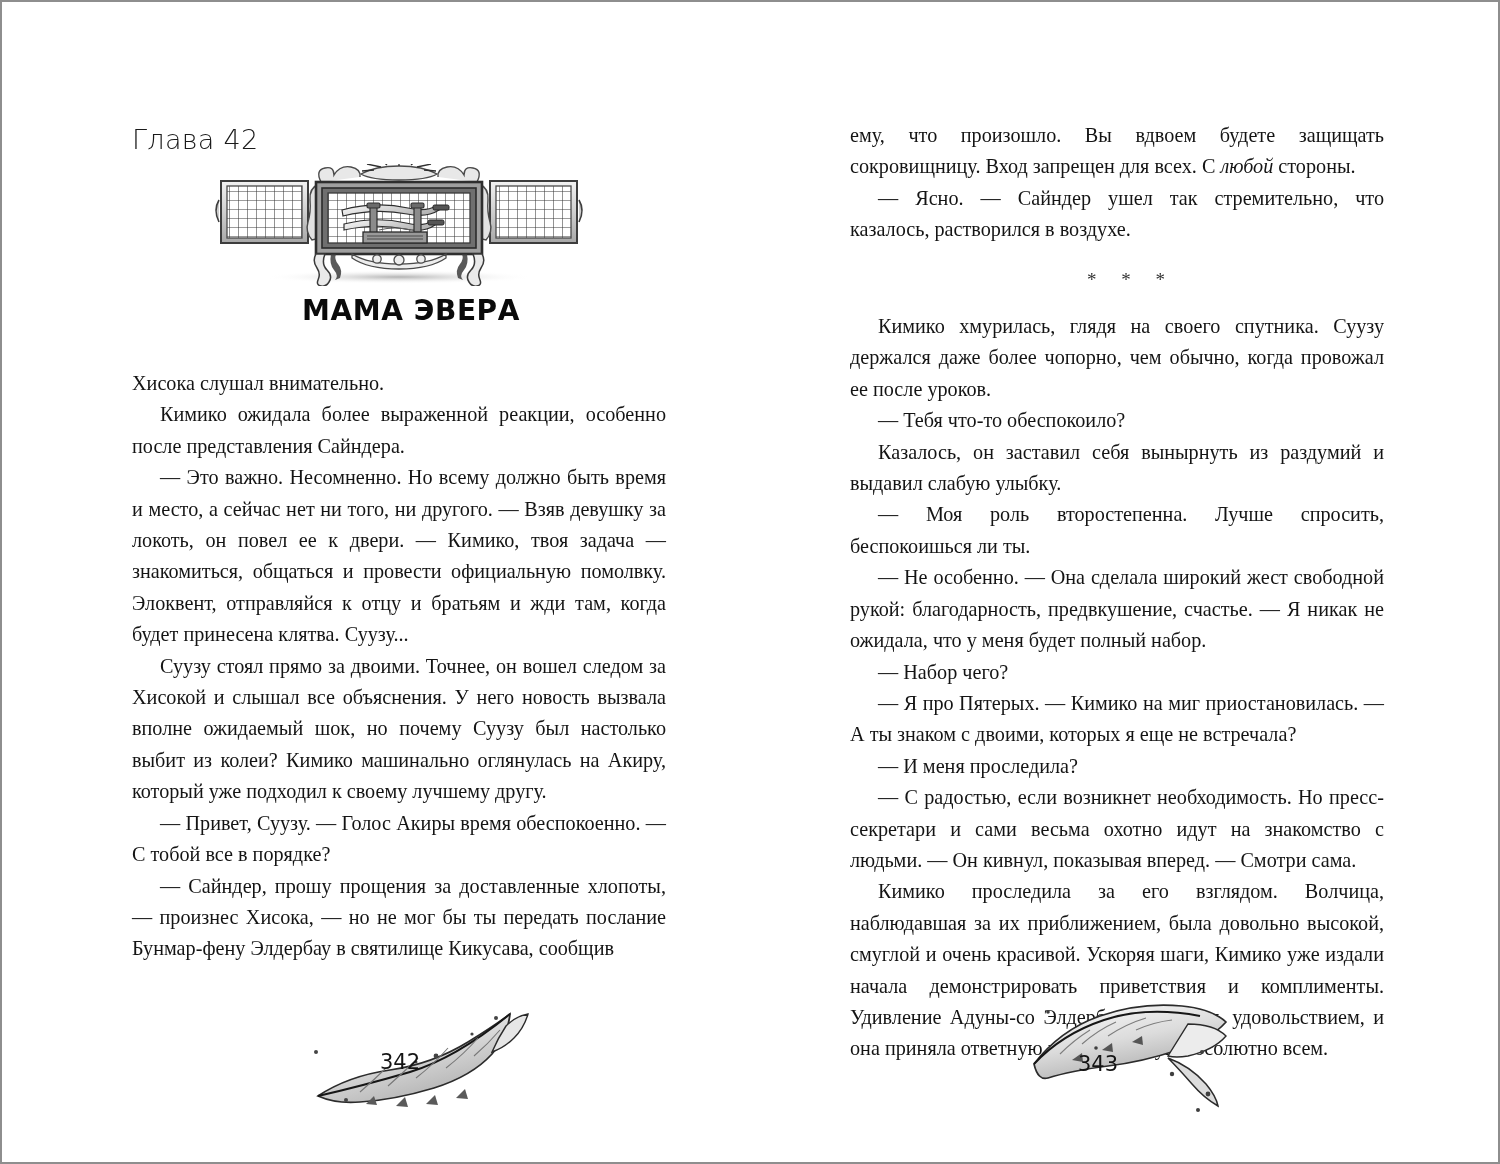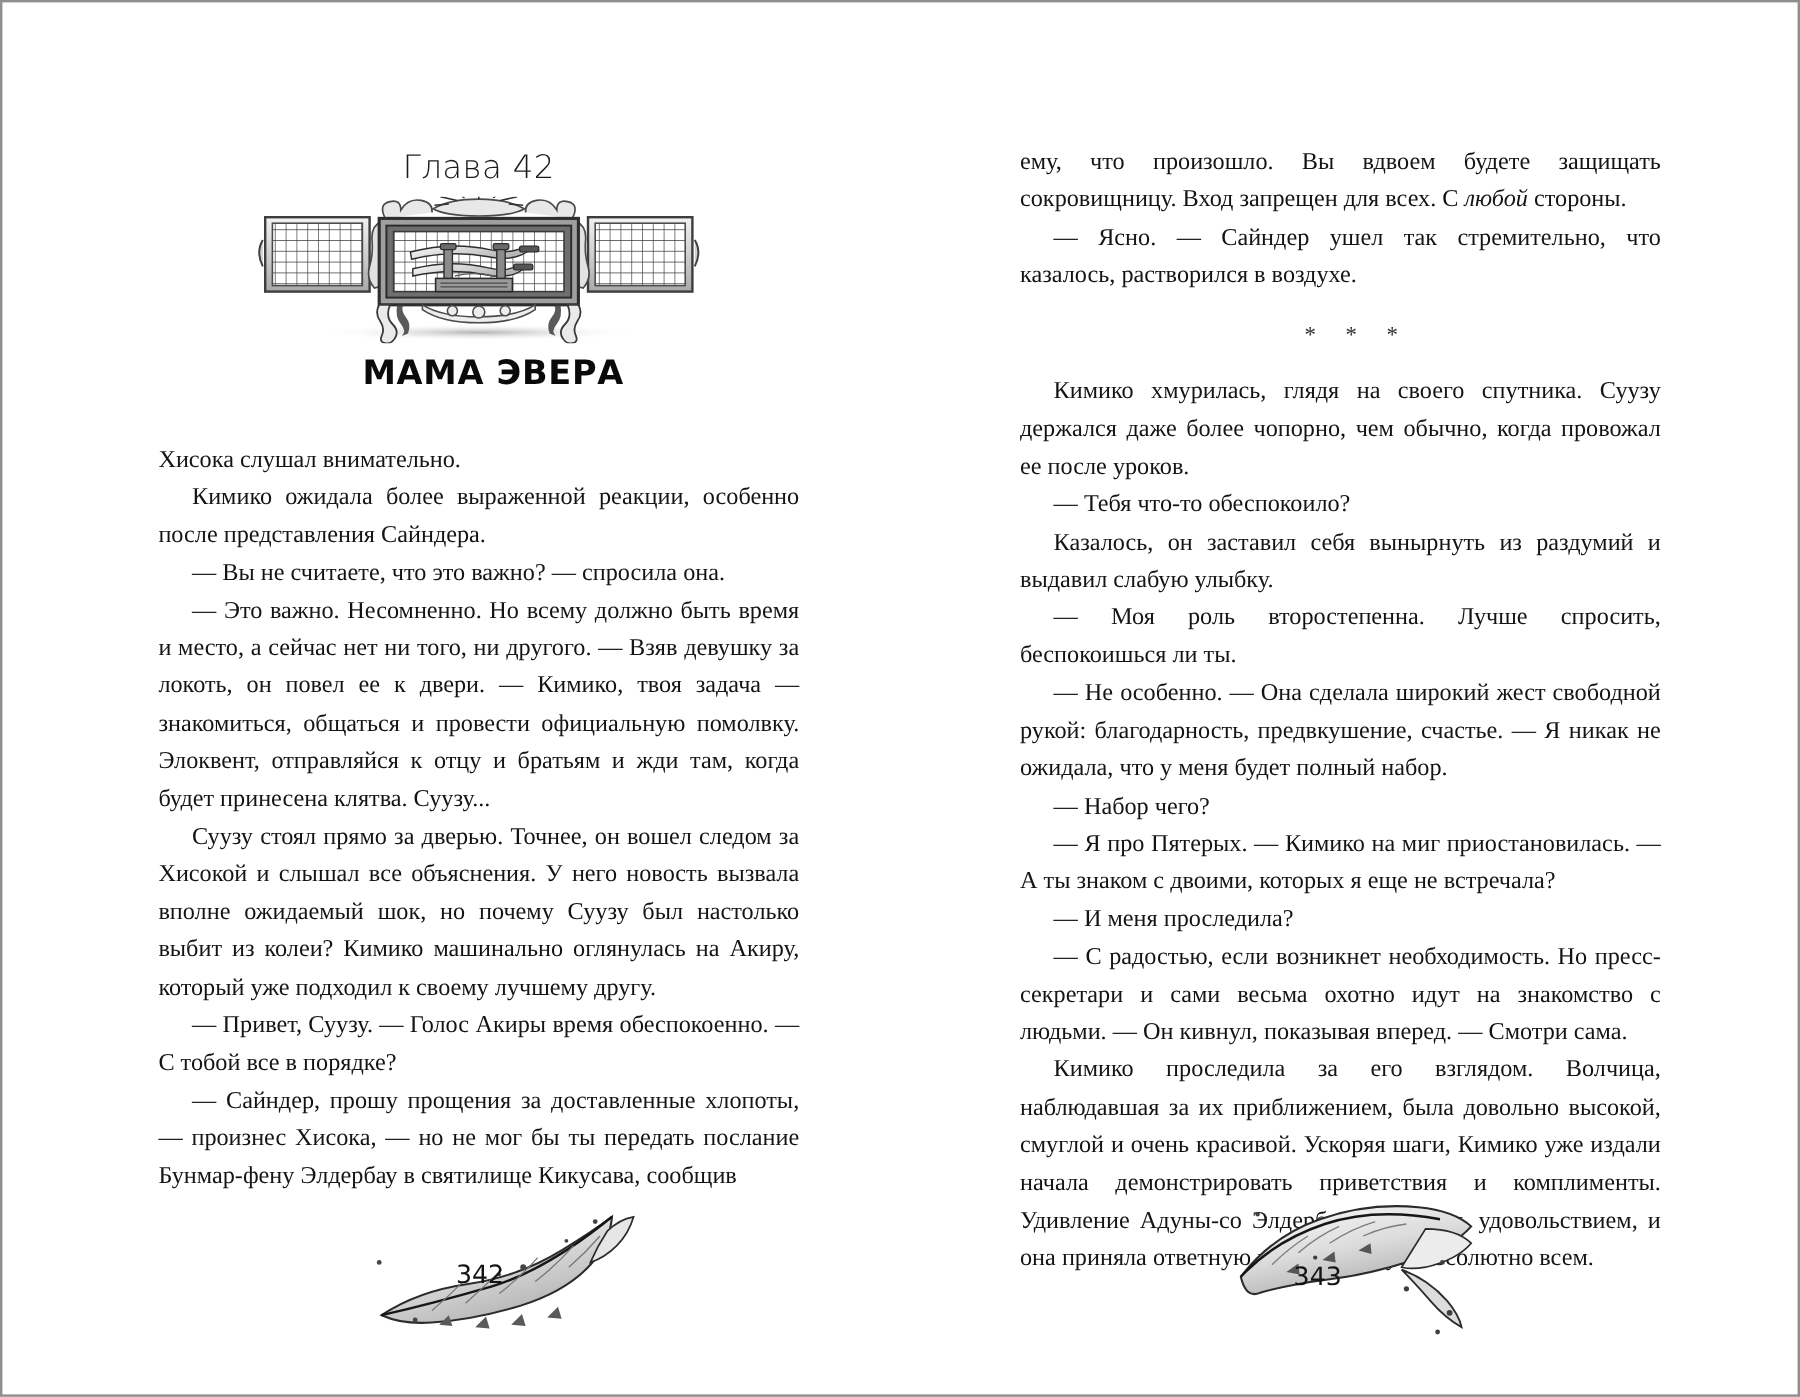--- a/index.html
+++ b/index.html
@@ -41,21 +41,20 @@
   }
   .page-left  { left: 130px;  width: 534px; }
   .page-right { left: 848px;  width: 534px; }
 
   
   .chapter-label {
     position: absolute;
     left: 0;
     top: 122px;
     width: 534px;
-    text-align: center;
     font-family: "DejaVu Sans", sans-serif;
     font-weight: 300;
     font-size: 27px;
     letter-spacing: 0.3px;
     color: #1a1a1a;
   }
 
   .chapter-art {
     position: absolute;
     left: 50%;
@@ -234,23 +233,22 @@
           <path d="M120 90 q-2 10 3 16 q5 6 1 10 l5 -2 q3 -8 -2 -14 q-4 -5 -2 -10 z" fill="#3d3d3d" opacity="0.85"></path>
           <path d="M256 90 q2 10 -3 16 q-5 6 -1 10 l-5 -2 q-3 -8 2 -14 q4 -5 2 -10 z" fill="#3d3d3d" opacity="0.85"></path>
         </svg>
       </div>
 
       <div class="chapter-title">МАМА ЭВЕРА</div>
 
       <div class="body-text body-left">
         <p class="noindent">Хисока слушал внимательно.</p>
         <p>Кимико ожидала более выраженной реакции, особенно после представления Сайндера.</p>
-        <p>— Вы не считаете, что это важно? — спросила она.</p>
         <p>— Это важно. Несомненно. Но всему должно быть время и место, а сейчас нет ни того, ни другого. — Взяв девушку за локоть, он повел ее к двери. — Кимико, твоя задача — знакомиться, общаться и провести официальную помолвку. Элоквент, отправляйся к отцу и братьям и жди там, когда будет принесена клятва. Суузу...</p>
-        <p>Суузу стоял прямо за дверью. Точнее, он вошел следом за Хисокой и слышал все объяснения. У него новость вызвала вполне ожидаемый шок, но почему Суузу был настолько выбит из колеи? Кимико машинально оглянулась на Акиру, который уже подходил к своему лучшему другу.</p>
+        <p>Суузу стоял прямо за двоими. Точнее, он вошел следом за Хисокой и слышал все объяснения. У него новость вызвала вполне ожидаемый шок, но почему Суузу был настолько выбит из колеи? Кимико машинально оглянулась на Акиру, который уже подходил к своему лучшему другу.</p>
         <p>— Привет, Суузу. — Голос Акиры время обеспокоенно. — С тобой все в порядке?</p>
         <p>— Сайндер, прошу прощения за доставленные хлопоты, — произнес Хисока, — но не мог бы ты передать послание Бунмар-фену Элдербау в святилище Кикусава, сообщив</p>
       </div>
     </div>
 
     <div class="page-col page-right">
       <div class="body-text body-right">
         <p class="noindent">ему, что произошло. Вы вдвоем будете защищать сокровищницу. Вход запрещен для всех. С <em>любой</em> стороны.</p>
         <p>— Ясно. — Сайндер ушел так стремительно, что казалось, растворился в воздухе.</p>
 

